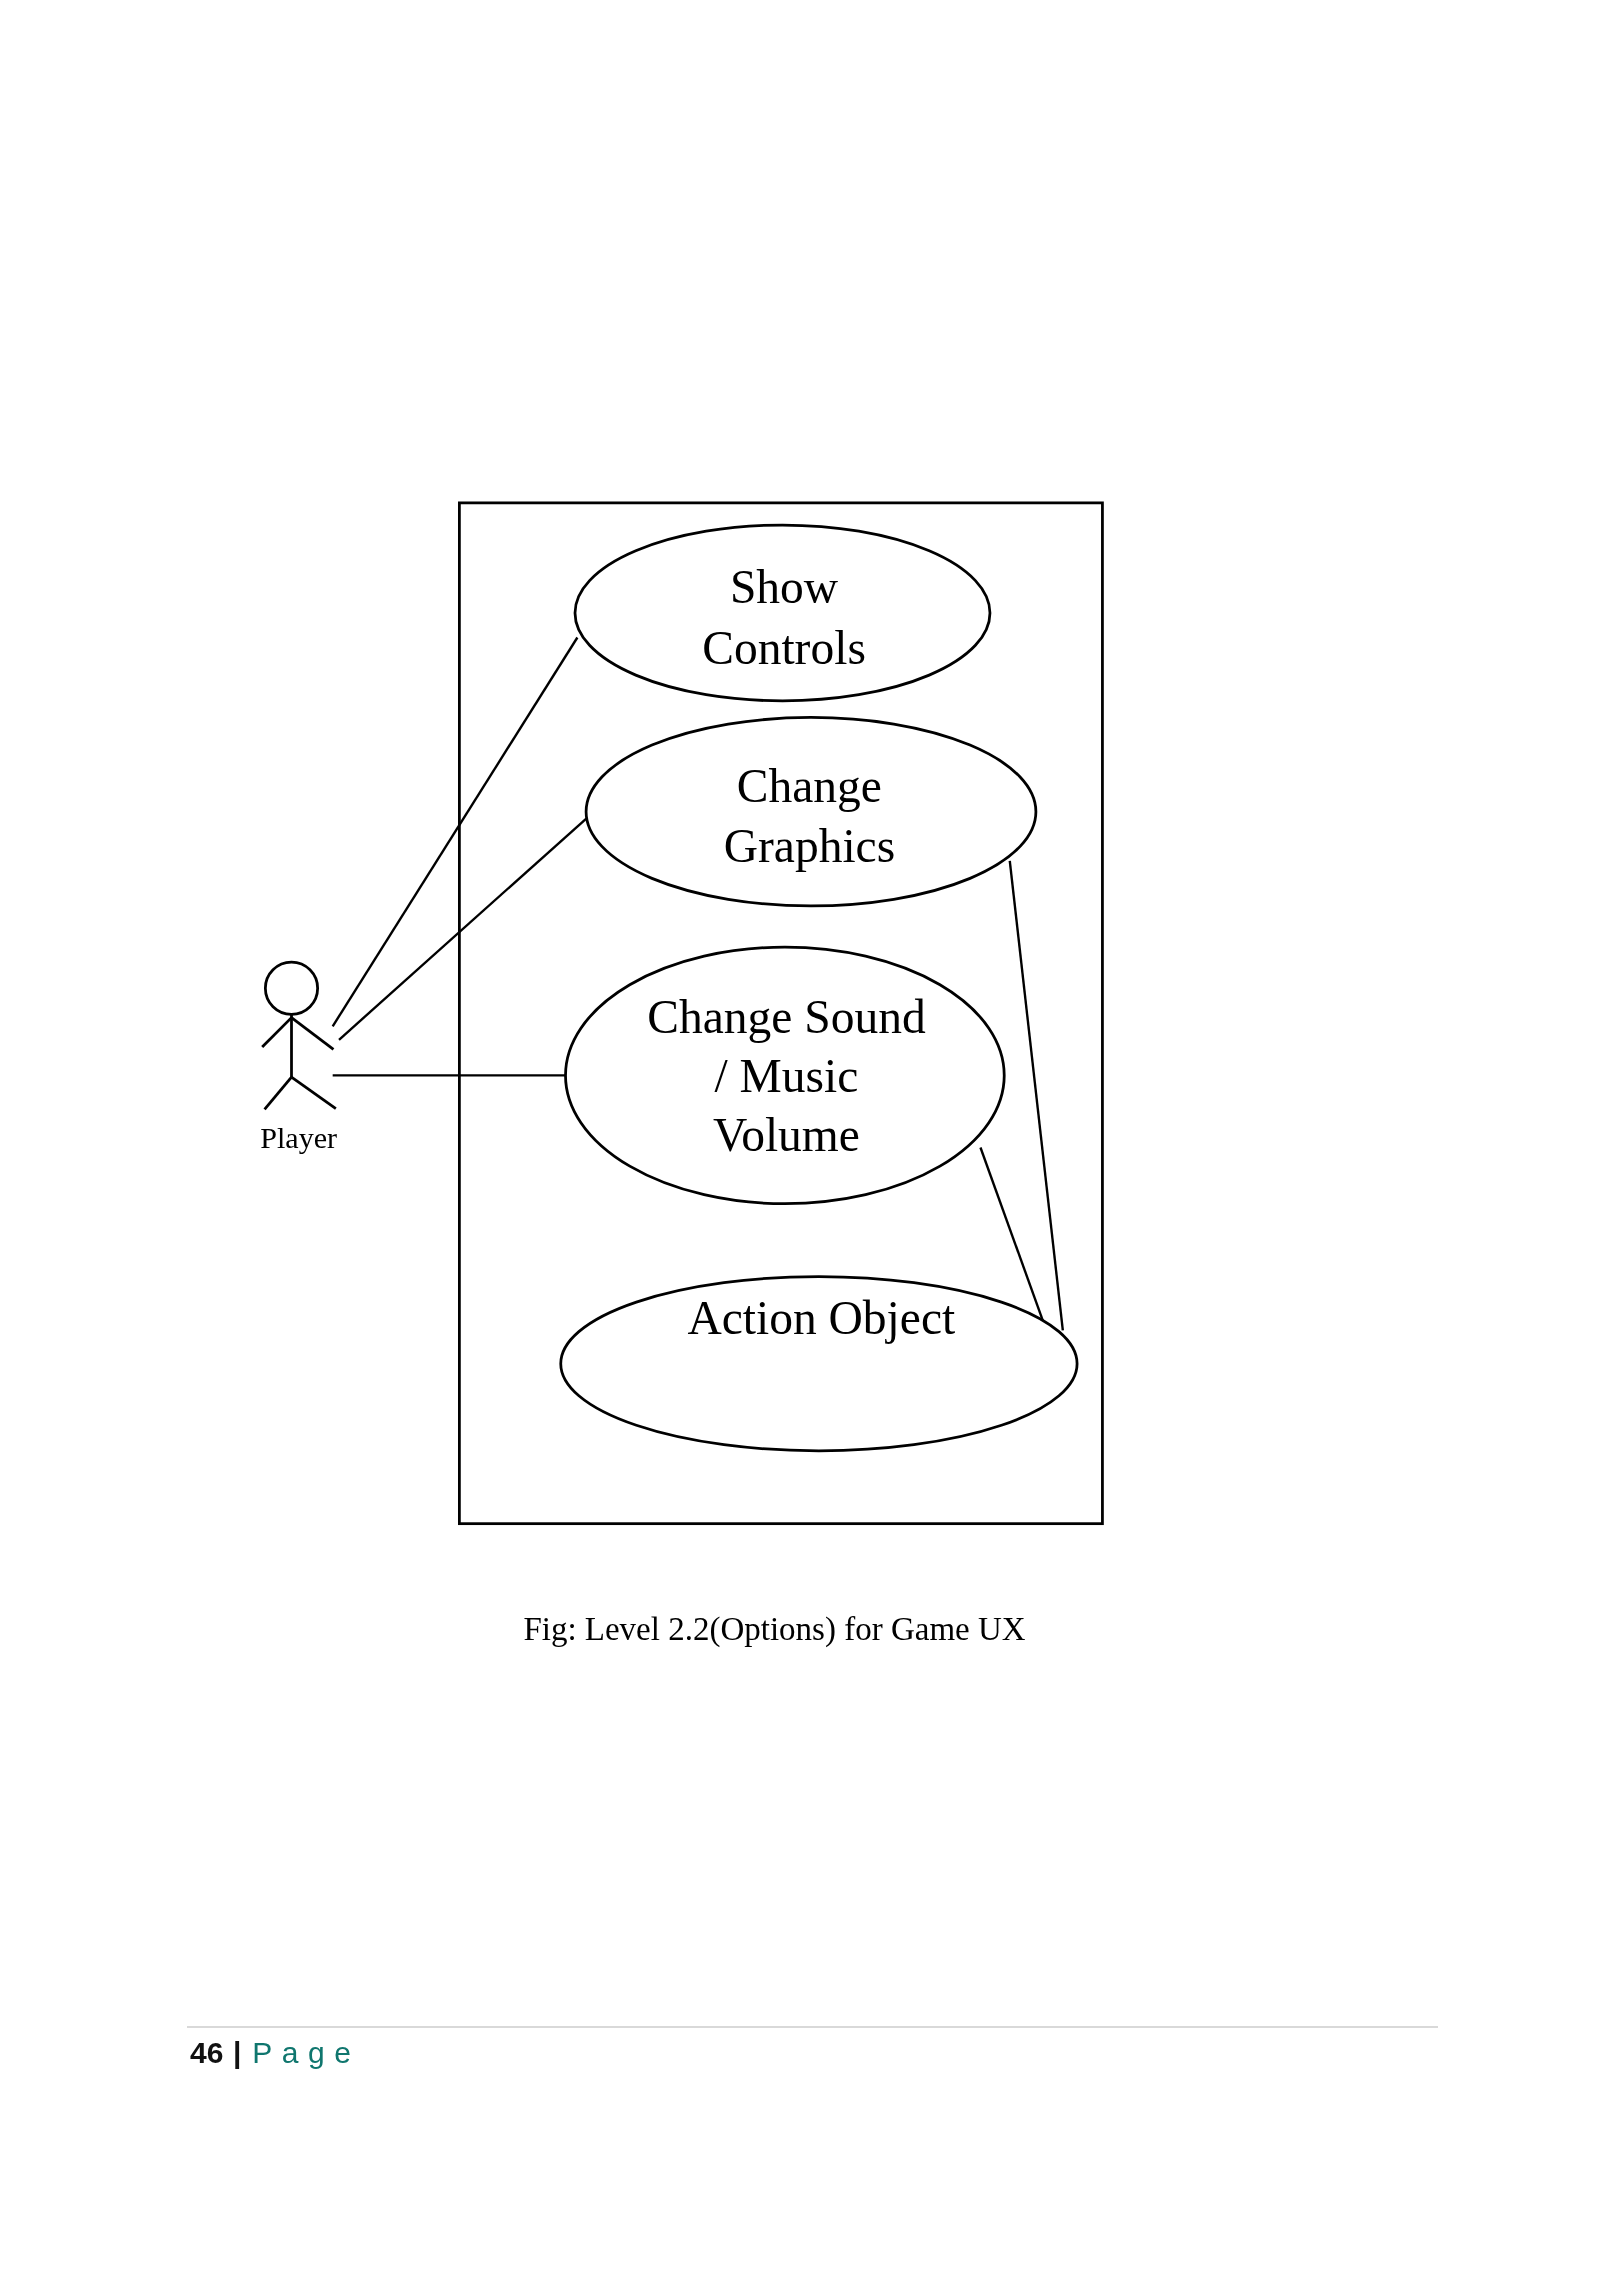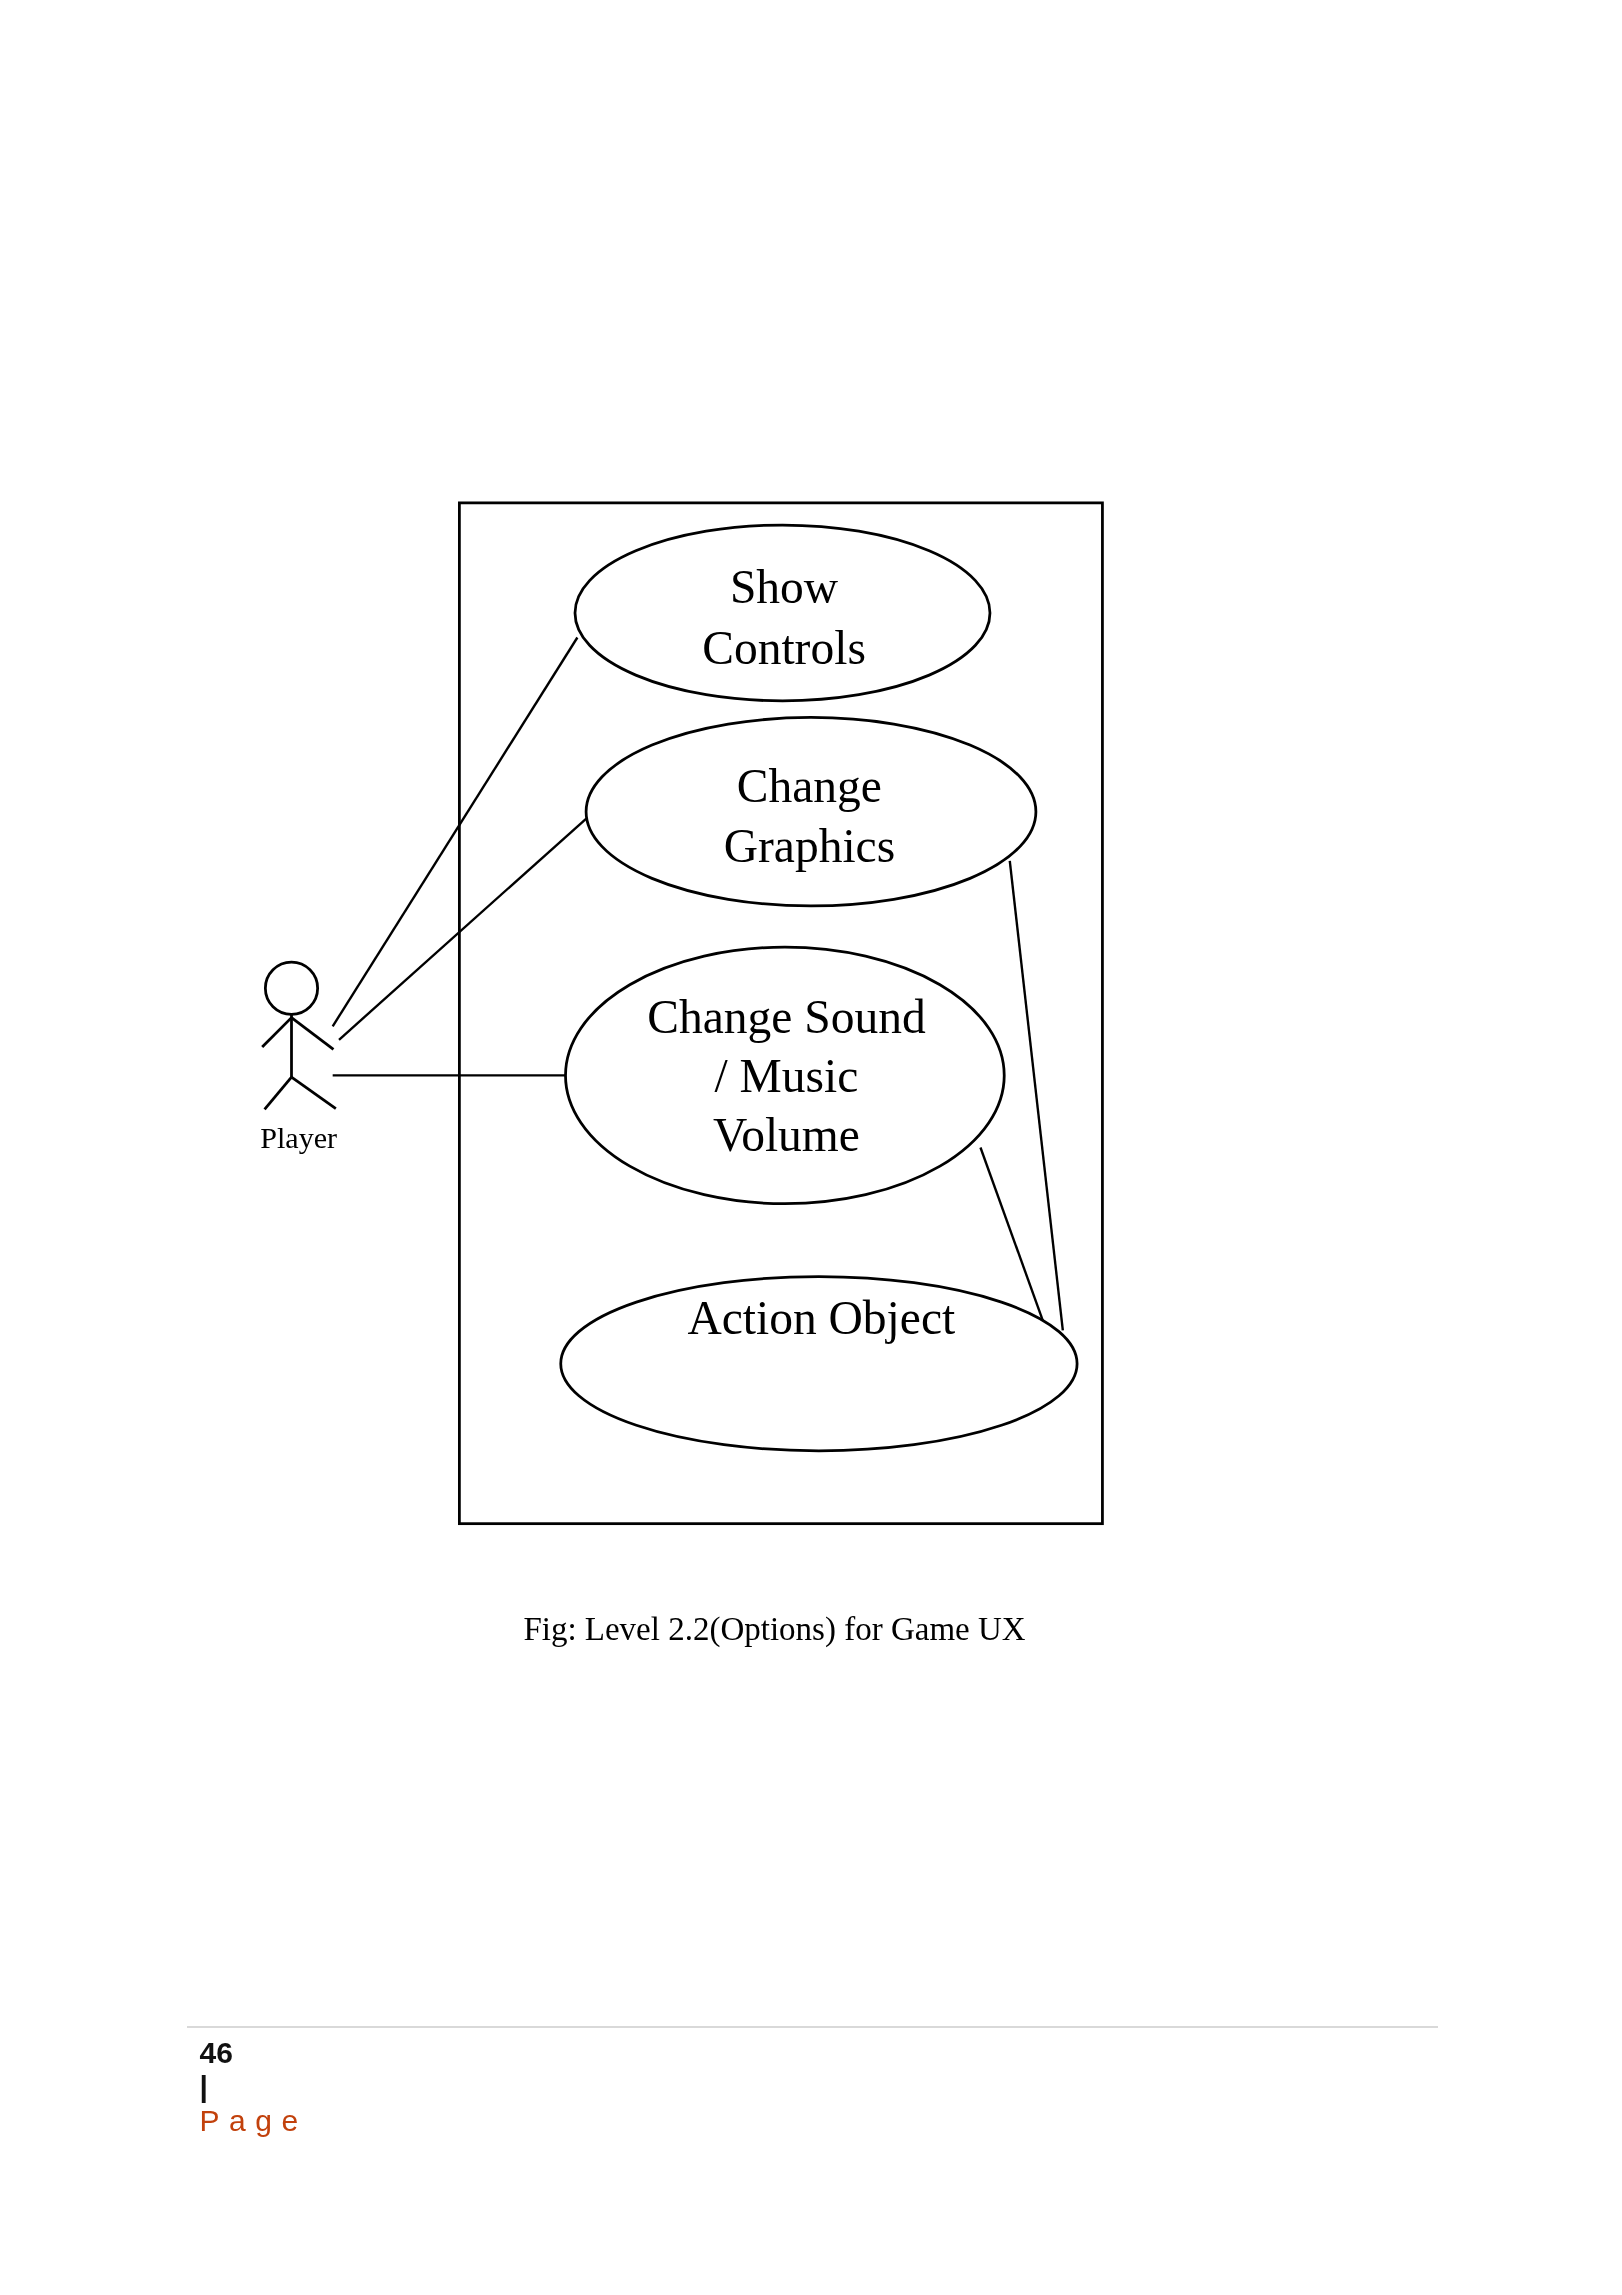--- a/index.html
+++ b/index.html
@@ -75,33 +75,32 @@
   }
   .footer {
     position: absolute;
     left: 190px;
     top: 2036px;
     font-family: "Liberation Sans", sans-serif;
     font-size: 30px;
     color: #1a1a1a;
     display: flex;
     align-items: baseline;
-    flex-direction: column;
   }
   .footer .page-number {
     font-weight: 700;
     color: #111111;
   }
   .footer .separator {
     font-weight: 700;
     color: #111111;
     margin: 0 11px 0 9.5px;
   }
   .footer .page-word {
-    color: #c2410c;
+    color: #0f766e;
     letter-spacing: 9.5px;
   }
 </style>
 </head>
 <body>
 
 <div class="page">
 
   <svg class="diagram" viewBox="0 0 2048 2898">
 

